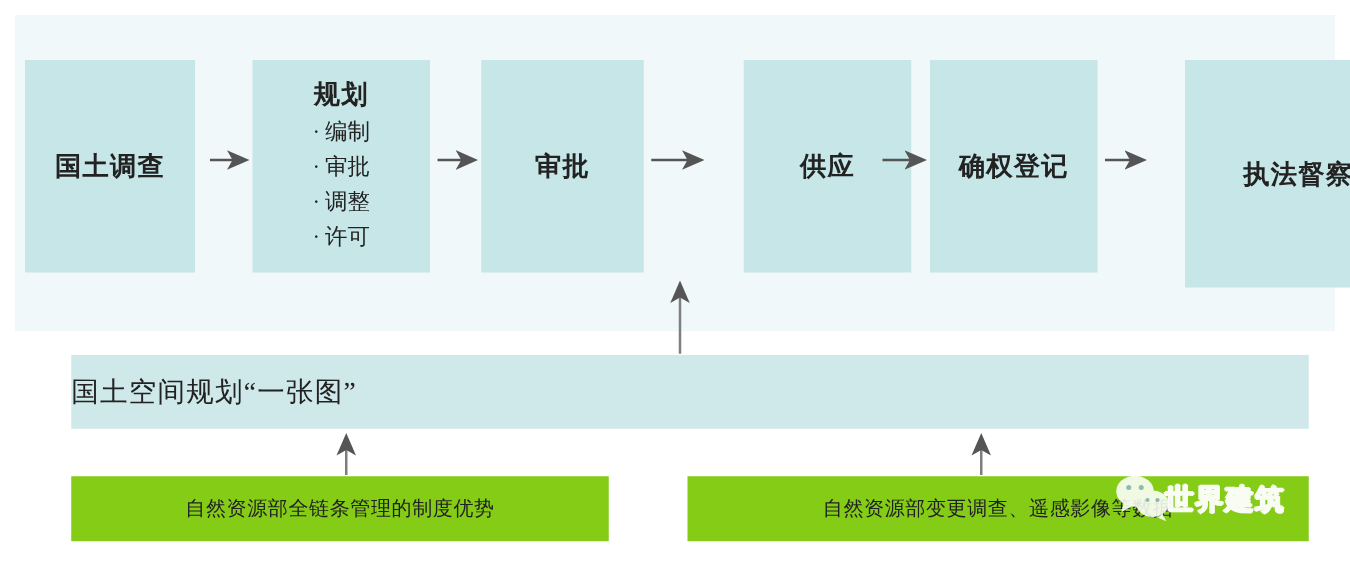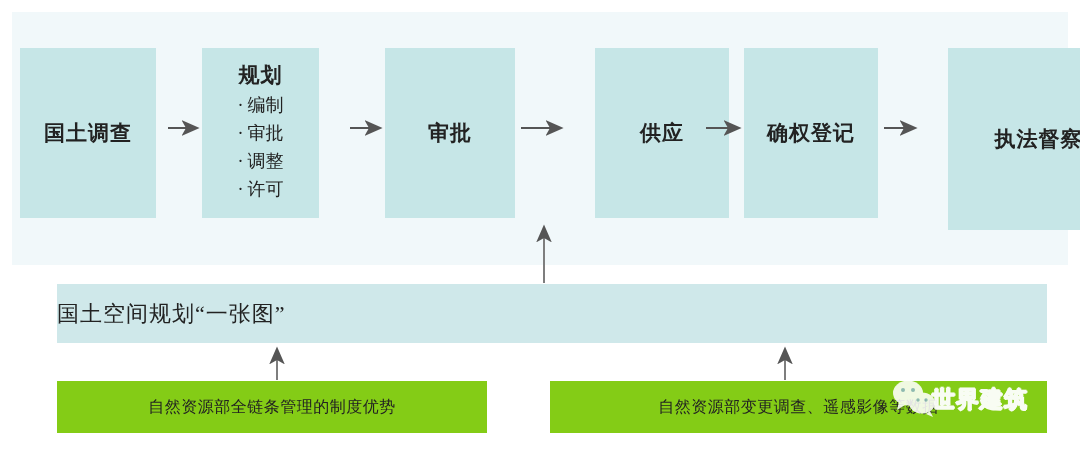--- a/index.html
+++ b/index.html
@@ -64,21 +64,21 @@
 <body>
 
 <div id="stage">
 
   <div class="panel"></div>
 
   <div class="box single" id="box0" style="left:20px;top:48px;width:136px;height:170px;">
     <div class="title">国土调查</div>
   </div>
 
-  <div class="box" id="box1" style="left:202px;top:48px;width:117px;height:170px;">
+  <div class="box" id="box1" style="left:202px;top:48px;width:142px;height:170px;">
     <div class="title">规划</div>
     <div class="bullets">
       <div class="b">编制</div>
       <div class="b">审批</div>
       <div class="b">调整</div>
       <div class="b">许可</div>
     </div>
   </div>
 
   <div class="box" id="box2" style="left:385px;top:48px;width:130px;height:170px;">

